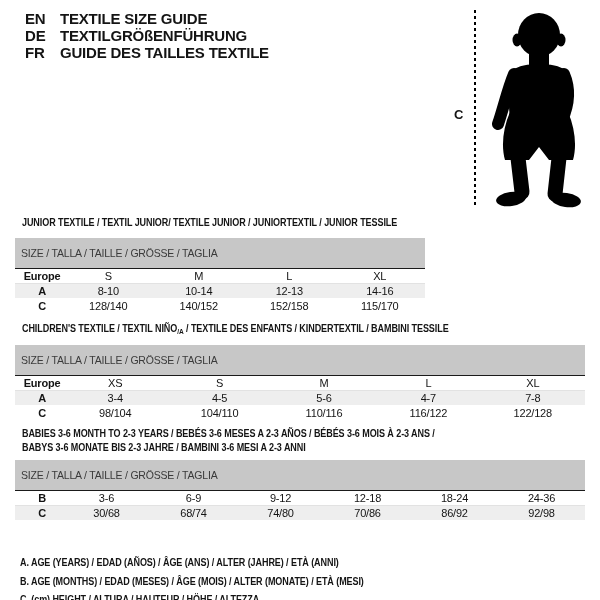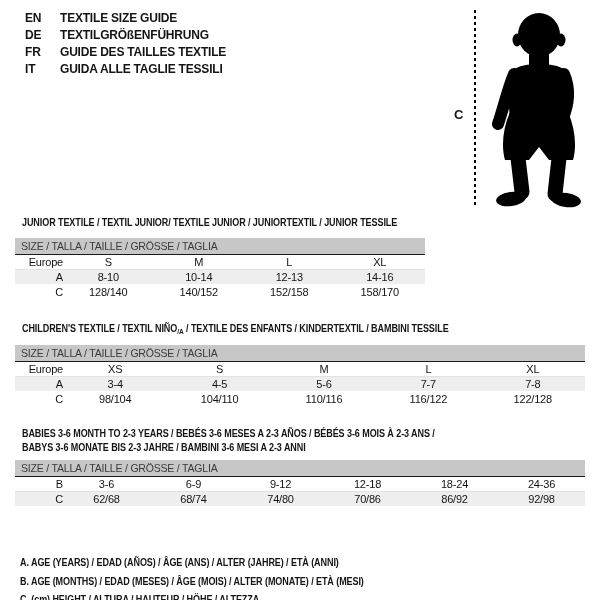--- a/index.html
+++ b/index.html
@@ -2,21 +2,21 @@
 <html><head>
 <meta charset="utf-8">
 <style>
   * { margin:0; padding:0; box-sizing:border-box; }
   html,body { width:600px; height:600px; background:#fff; }
   body { font-family:"Liberation Sans", sans-serif; color:#141414; }
   .page { position:relative; width:600px; height:600px; background:#fff; overflow:hidden; }
 
   
   .lang-list { position:absolute; left:25px; top:10px; }
-  .lang-row { height:17px; line-height:17px; font-size:12px; font-weight:bold; letter-spacing:-0.2px; white-space:nowrap; }
+  .lang-row { height:17px; line-height:17px; font-size:15px; font-weight:bold; letter-spacing:-0.2px; white-space:nowrap; }
   .lang-code { display:inline-block; width:35px; }
 
   
   .figure { position:absolute; left:448px; top:4px; width:150px; height:210px; }
   .dash-line { position:absolute; left:26px; top:6px; width:2px; height:198px;
     background-image:repeating-linear-gradient(to bottom,#000 0 3px,transparent 3px 6px); }
   .c-label { position:absolute; left:6px; top:103px; font-size:13px; font-weight:bold; }
   .baby { position:absolute; left:34px; top:2px; }
 
   
@@ -26,23 +26,23 @@
   .h2 { top:322px; }
   .h3 { top:426px; line-height:14px; }
   .sub { font-size:8px; vertical-align:-2px; }
 
   
   table.size-table { position:absolute; left:15px; border-collapse:collapse; table-layout:fixed; font-size:11px; }
   .t1 { top:238px; width:410px; }
   .t2 { top:345px; width:570px; }
   .t3 { top:460px; width:570px; }
   td { height:15px; text-align:center; vertical-align:middle; padding:0; font-size:11px; letter-spacing:-0.2px; }
-  td.bar { background:#c7c7c7; color:#3a3a3a; text-align:left; padding-left:6px; height:16px;
+  td.bar { background:#c7c7c7; color:#3a3a3a; text-align:left; padding-left:6px; height:30px;
     border-bottom:1px solid #1a1a1a; font-size:10.5px; font-weight:normal; }
-  td.lbl { text-align:right; padding-left:6px; }
+  td.lbl { text-align:center; padding-left:6px;font-weight:bold; }
   tr.shaded td { background:#eeeeee; }
   tr.first-data td { border-bottom:1px solid #e2e2e2; }
 
   
   .notes { position:absolute; left:20px; top:553px; }
   .note { height:18.5px; line-height:18.5px; font-size:11px; font-weight:bold; white-space:nowrap;
     transform:scaleX(0.82); transform-origin:left center; letter-spacing:-0.1px; }
 </style>
 </head>
 <body>
@@ -51,23 +51,20 @@
 
   <div class="lang-list">
     <div class="lang-row">
       <span class="lang-code">EN</span><span class="lang-title">TEXTILE SIZE GUIDE</span>
     </div>
     <div class="lang-row">
       <span class="lang-code">DE</span><span class="lang-title">TEXTILGRÖßENFÜHRUNG</span>
     </div>
     <div class="lang-row">
       <span class="lang-code">FR</span><span class="lang-title">GUIDE DES TAILLES TEXTILE</span>
-    </div>
-    <div class="lang-row">
-      <span class="lang-code">IT</span><span class="lang-title">GUIDA ALLE TAGLIE TESSILI</span>
     </div>
   </div>
 
   <div class="figure">
     <span class="c-label">C</span>
     <div class="dash-line"></div>
     <svg class="baby" width="112" height="204" viewBox="0 0 112 204">
       <g fill="#000">
         <ellipse cx="57" cy="29" rx="21" ry="22"></ellipse>
         <ellipse cx="35" cy="34" rx="4.5" ry="6.5"></ellipse>
@@ -110,21 +107,21 @@
       <td>8-10</td>
       <td>10-14</td>
       <td>12-13</td>
       <td>14-16</td>
     </tr>
     <tr>
       <td class="lbl">C</td>
       <td>128/140</td>
       <td>140/152</td>
       <td>152/158</td>
-      <td>158/170</td>
+      <td>115/170</td>
     </tr>
   </tbody>
     </table>
 
   <div class="sec-heading h2">
     <span>CHILDREN'S TEXTILE / TEXTIL NIÑO</span><span class="sub">/A</span><span> / TEXTILE DES ENFANTS / KINDERTEXTIL / BAMBINI TESSILE</span>
   </div>
   <table class="size-table t2">
     <colgroup>
         <col style="width:48px">
@@ -144,21 +141,21 @@
       <td>S</td>
       <td>M</td>
       <td>L</td>
       <td>XL</td>
     </tr>
     <tr class="shaded">
       <td class="lbl">A</td>
       <td>3-4</td>
       <td>4-5</td>
       <td>5-6</td>
-      <td>7-7</td>
+      <td>4-7</td>
       <td>7-8</td>
     </tr>
     <tr>
       <td class="lbl">C</td>
       <td>98/104</td>
       <td>104/110</td>
       <td>110/116</td>
       <td>116/122</td>
       <td>122/128</td>
     </tr>
@@ -187,21 +184,21 @@
       <td class="lbl">B</td>
       <td>3-6</td>
       <td>6-9</td>
       <td>9-12</td>
       <td>12-18</td>
       <td>18-24</td>
       <td>24-36</td>
     </tr>
     <tr class="shaded">
       <td class="lbl">C</td>
-      <td>62/68</td>
+      <td>30/68</td>
       <td>68/74</td>
       <td>74/80</td>
       <td>70/86</td>
       <td>86/92</td>
       <td>92/98</td>
     </tr>
   </tbody>
     </table>
 
   <div class="notes">

